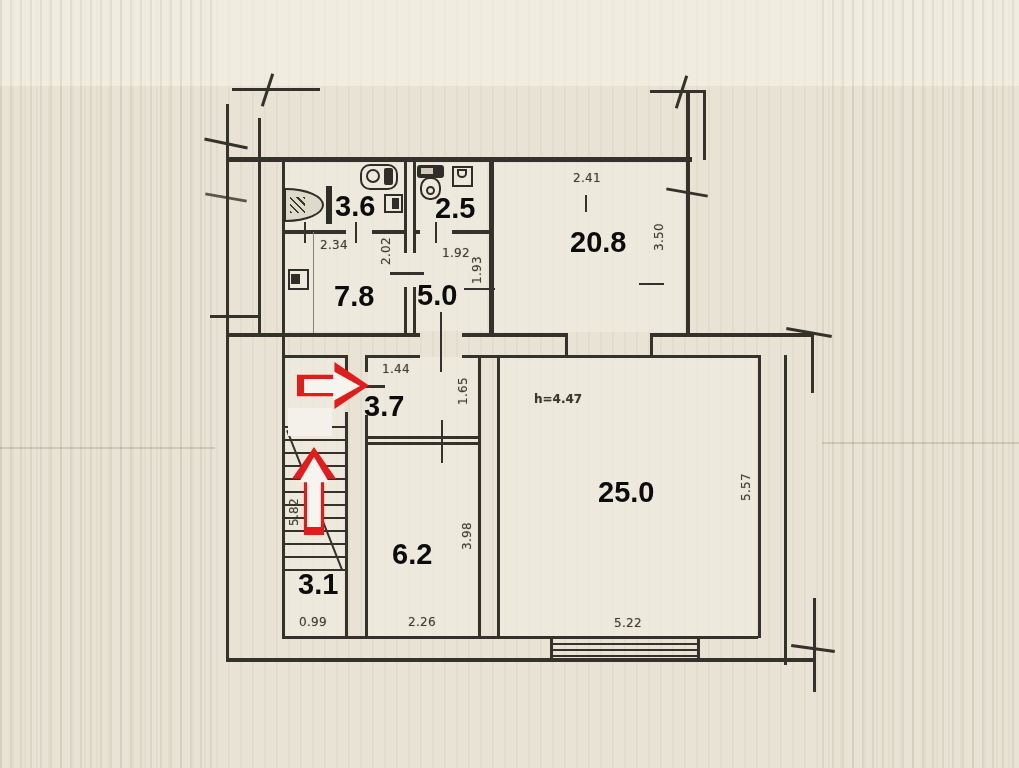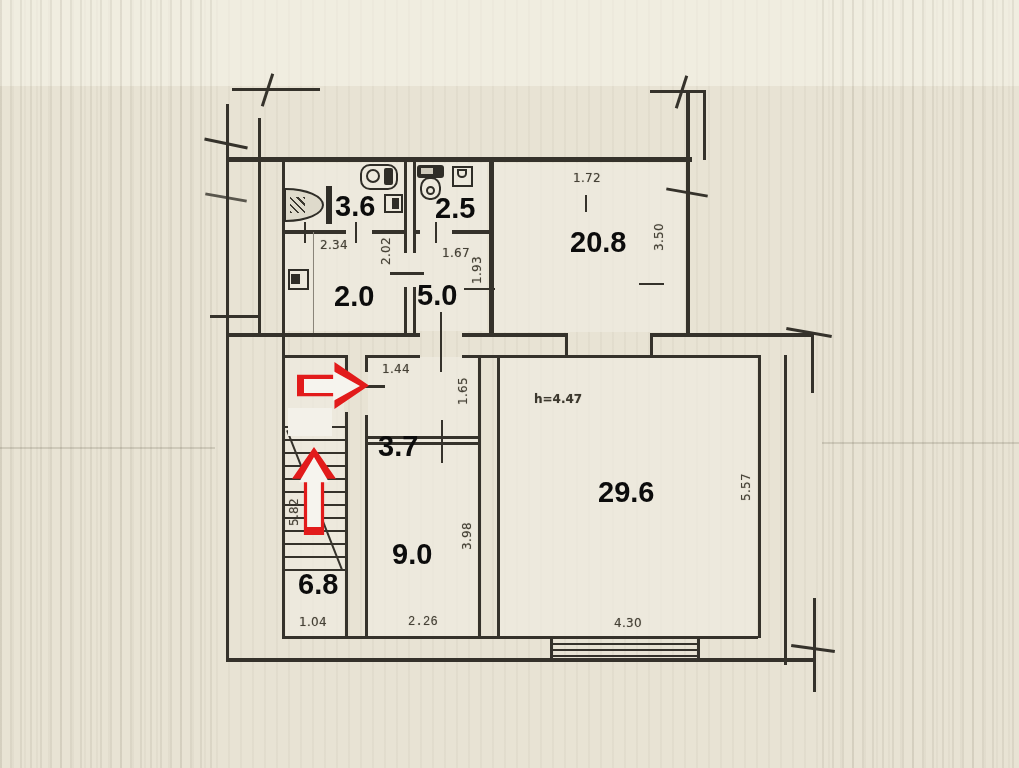--- a/index.html
+++ b/index.html
@@ -139,40 +139,40 @@
   <div class="fix" style="left:426px;top:186px;width:9px;height:9px;border-radius:50%;"></div>
   <div class="fix" style="left:452px;top:166px;width:21px;height:21px;"></div>
   <div class="fix" style="left:457px;top:169px;width:10px;height:9px;border-radius:0 0 50% 50%;"></div>
 
   <div class="fix" style="left:288px;top:269px;width:21px;height:21px;"></div>
   <div class="fixfill" style="left:291px;top:274px;width:9px;height:10px;"></div>
 
   <span class="area-label" style="left:335px;top:190px;">3.6</span>
   <span class="area-label" style="left:435px;top:192px;">2.5</span>
   <span class="area-label" style="left:570px;top:226px;">20.8</span>
-  <span class="area-label" style="left:334px;top:280px;">2.0</span>
+  <span class="area-label" style="left:334px;top:280px;">7.8</span>
   <span class="area-label" style="left:417px;top:279px;">5.0</span>
-  <span class="area-label" style="left:378px;top:390px;margin-top:40px;">3.7</span>
-  <span class="area-label" style="left:392px;top:538px;">9.0</span>
-  <span class="area-label" style="left:598px;top:476px;">29.6</span>
-  <span class="area-label" style="left:298px;top:568px;">6.8</span>
+  <span class="area-label" style="left:364px;top:390px;">3.7</span>
+  <span class="area-label" style="left:392px;top:538px;">6.2</span>
+  <span class="area-label" style="left:598px;top:476px;">25.0</span>
+  <span class="area-label" style="left:298px;top:568px;">3.1</span>
 
   <span class="dim" style="left:320px;top:238px;">2.34</span>
   <span class="dim v" style="left:386px;top:251px;">2.02</span>
-  <span class="dim" style="left:442px;top:246px;">1.67</span>
+  <span class="dim" style="left:442px;top:246px;">1.92</span>
   <span class="dim v" style="left:477px;top:270px;">1.93</span>
-  <span class="dim" style="left:573px;top:171px;">1.72</span>
+  <span class="dim" style="left:573px;top:171px;">2.41</span>
   <span class="dim v" style="left:659px;top:237px;">3.50</span>
   <span class="dim" style="left:382px;top:362px;">1.44</span>
   <span class="dim v" style="left:463px;top:391px;">1.65</span>
   <span class="dim v" style="left:294px;top:512px;">5.82</span>
-  <span class="dim" style="left:299px;top:615px;">1.04</span>
-  <span class="dim" style="left:408px;top:615px;font-family:Liberation Mono, monospace;">2.26</span>
+  <span class="dim" style="left:299px;top:615px;">0.99</span>
+  <span class="dim" style="left:408px;top:615px;">2.26</span>
   <span class="dim v" style="left:467px;top:536px;">3.98</span>
-  <span class="dim" style="left:614px;top:616px;">4.30</span>
+  <span class="dim" style="left:614px;top:616px;">5.22</span>
   <span class="dim v" style="left:746px;top:487px;">5.57</span>
   <span class="ceil" style="left:534px;top:392px;">h=4.47</span>
 
   <div class="patch" style="left:288px;top:408px;width:44px;height:28px;"></div>
   <div class="arrow arr-right red" style="left:297px;top:362px;width:72px;height:47px;"></div>
   <div class="arrow arr-right inner" style="left:304px;top:371px;width:56px;height:30px;"></div>
   <div class="arrow arr-up red" style="left:292px;top:447px;width:44px;height:88px;"></div>
   <div class="arrow arr-up inner" style="left:299px;top:457px;width:30px;height:70px;"></div>
 
 </div>

